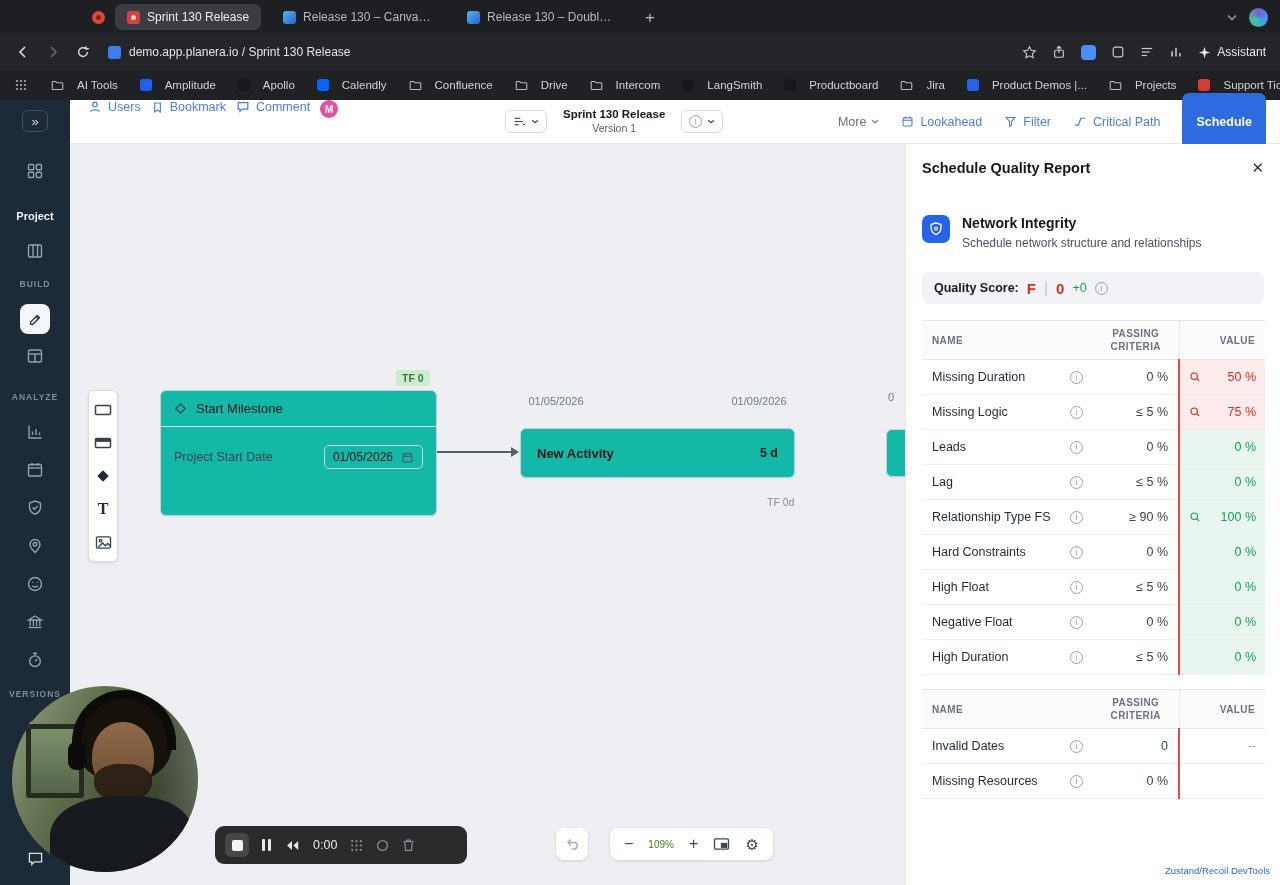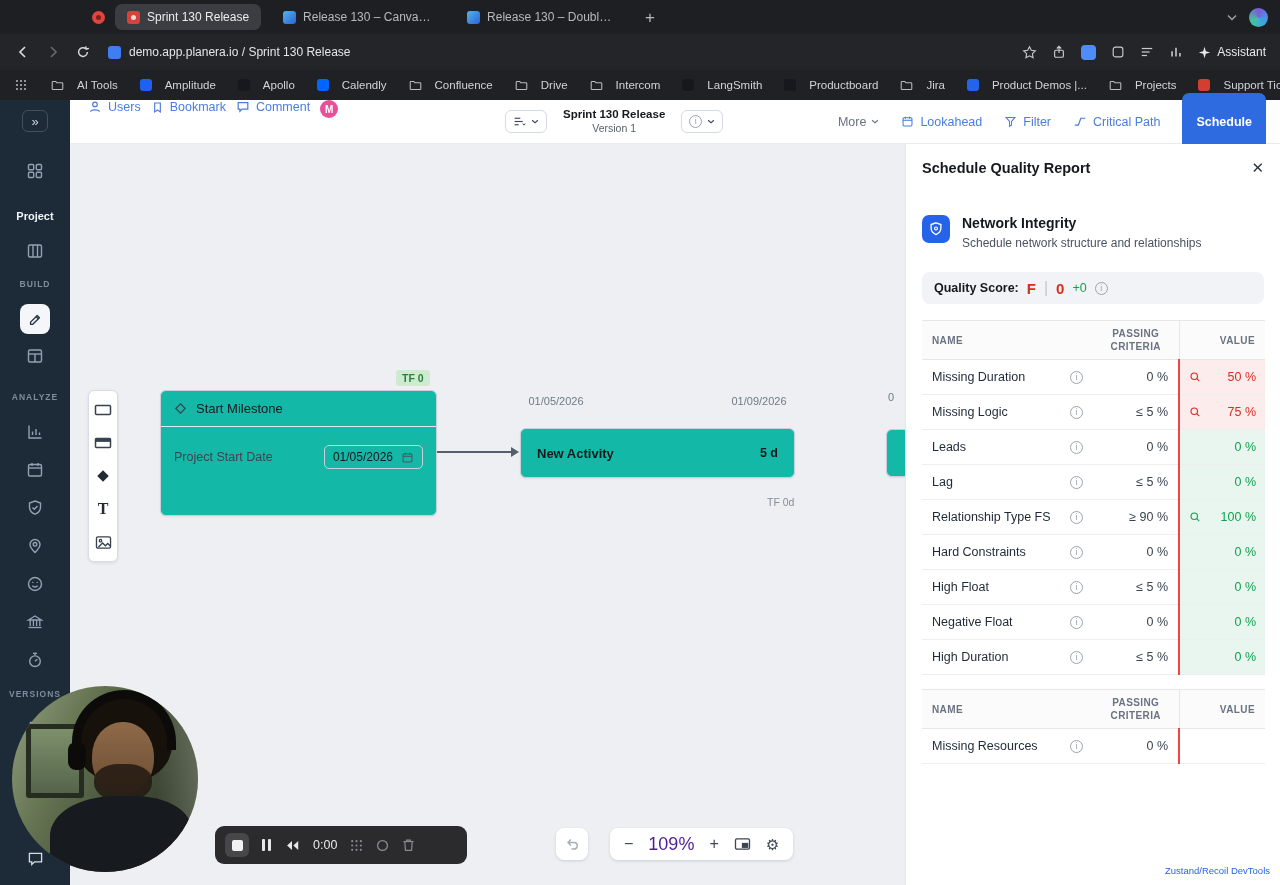--- a/index.html
+++ b/index.html
@@ -85,21 +85,21 @@
   .player{position:absolute;left:145px;top:682px;width:252px;height:38px;background:#2b2b2e;border-radius:9px;display:flex;align-items:center;gap:13px;padding:0 10px;color:#e8e8e8;z-index:6}
   .stop-btn{width:24px;height:24px;border-radius:6px;background:#474749;display:flex;align-items:center;justify-content:center;flex:none}
   .stop-sq{width:11px;height:11px;border-radius:2px;background:#f2f2f2}
   .pp{display:flex;gap:3px}
   .pp span{width:3px;height:12px;background:#e8e8e8;border-radius:1px}
   .player-time{font-size:12.5px}
   .dim-ic{color:#8a8b8f;display:flex}
   .undo-btn{position:absolute;left:486px;top:684px;width:32px;height:32px;background:#fff;border-radius:8px;box-shadow:0 1px 3px rgba(16,24,40,.15);display:flex;align-items:center;justify-content:center;color:#a7adb6;z-index:6}
   .zoombar{position:absolute;left:540px;top:684px;height:32px;background:#fff;border-radius:8px;box-shadow:0 1px 3px rgba(16,24,40,.15);display:flex;align-items:center;gap:15px;padding:0 14px;color:#2e3540;z-index:6}
   .zoom-btn{font-size:16px;color:#3c4654;line-height:1}
-  .zoom-level{font-size:18px;color:#4c1d95}
+  .zoom-level{font-size:10px;color:#4d7c0f}
   .gear{font-size:15px;color:#3c4654;line-height:1}
 
   
   .panel{position:absolute;right:0;top:144px;width:375px;bottom:0;background:#fff;border-left:1px solid #e3e6ea;z-index:20;overflow:hidden}
   .panel-header{display:flex;align-items:center;justify-content:space-between;padding:15px 16px 10px}
   .panel-title{font-size:14.5px;font-weight:700;color:#15181d}
   .close-x{font-size:15px;color:#2e3540}
   .section{display:flex;gap:12px;margin:28px 16px 0}
   .sec-icon{width:28px;height:28px;border-radius:7px;background:#2563eb;display:flex;align-items:center;justify-content:center;flex:none;color:#fff}
   .sec-title{font-size:14px;font-weight:700;color:#15181d;margin-bottom:4px}
@@ -891,20 +891,34 @@
         <tr>
           <th class="c-name">NAME</th>
           <th class="c-crit">PASSING CRITERIA</th>
           <th class="c-value">VALUE</th>
         </tr>
       </thead>
       <tbody id="tbody-execution">
           <tr>
             <td class="c-name">
               <div class="name-wrap">
+                <span>Invalid Dates</span>
+                <span class="ic-info">i</span>
+              </div>
+            </td>
+            <td class="c-crit">0</td>
+            <td class="c-value none">
+              <div class="val-wrap">
+                <span>--</span>
+              </div>
+            </td>
+          </tr>
+          <tr>
+            <td class="c-name">
+              <div class="name-wrap">
                 <span>Missing Resources</span>
                 <span class="ic-info">i</span>
               </div>
             </td>
             <td class="c-crit">0 %</td>
             <td class="c-value none">
               <div class="val-wrap">
                 <span></span>
               </div>
             </td>

